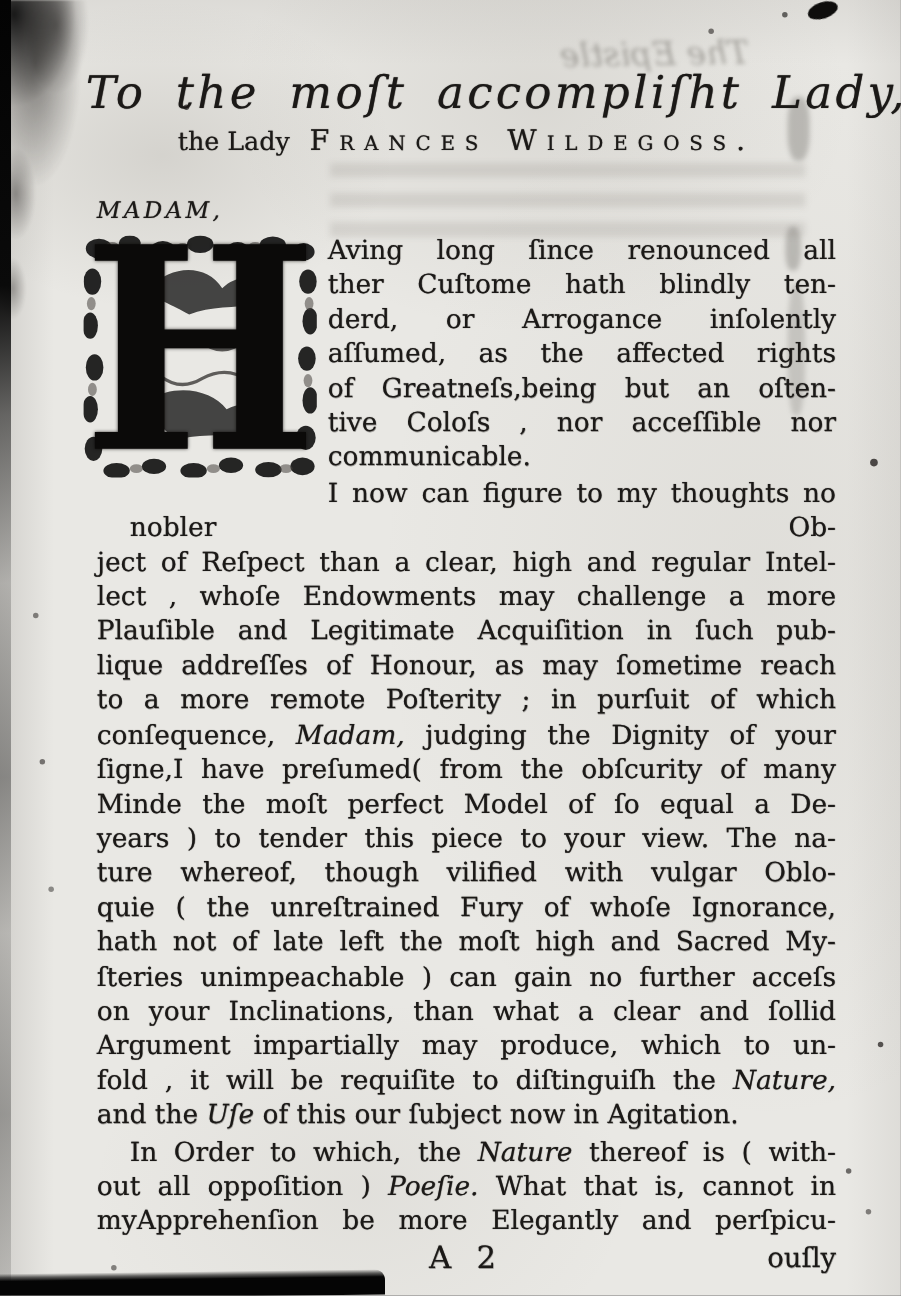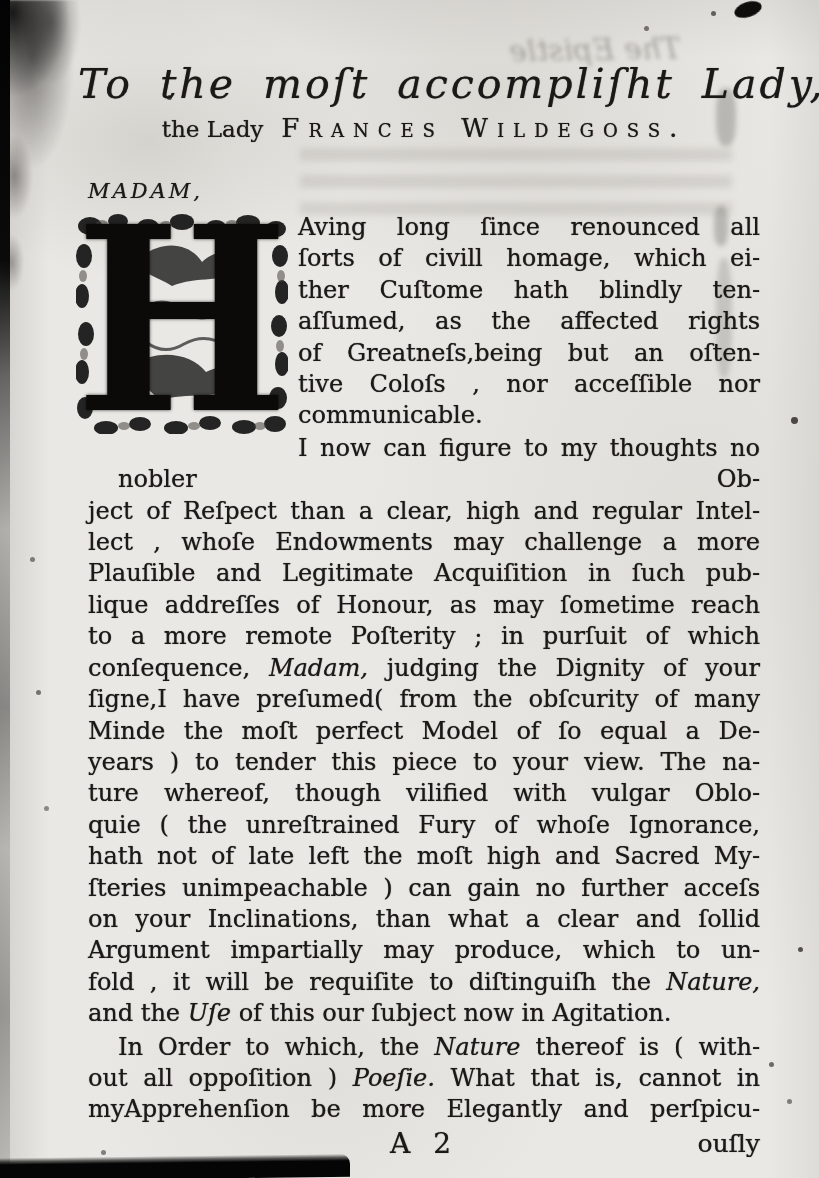--- a/index.html
+++ b/index.html
@@ -175,22 +175,22 @@
         <g stroke="#242220" stroke-width="3" fill="none" opacity="0.7">
           <path d="M66,96 q20,-16 40,0 q20,16 40,0 q14,-10 28,-2"></path>
           <path d="M70,128 q18,14 38,2 q22,-12 42,2 q12,8 26,2"></path>
         </g>
       </svg>
       <div class="dropcap-letter">H</div>
     </div>
 
     <section class="para">
         <div class="line"><span>Aving long ſince renounced all</span></div>
-        <div class="line"><span>ſorts of civill homage, which ei-</span></div>
         <div class="line"><span>ther Cuſtome hath blindly ten-</span></div>
+        <div class="line"><span>derd, or Arrogance inſolently</span></div>
         <div class="line"><span>aſſumed, as the affected rights</span></div>
         <div class="line"><span>of Greatneſs,being but an oſten-</span></div>
         <div class="line"><span>tive Coloſs , nor acceſſible nor</span></div>
         <div class="line nj"><span>communicable.</span></div>
       </section>
     <section class="para p2">
         <div class="line ind"><span>I now can figure to my thoughts no nobler Ob-</span></div>
         <div class="line"><span>ject of Reſpect than a clear, high and regular Intel-</span></div>
         <div class="line"><span>lect , whoſe Endowments may challenge a more</span></div>
         <div class="line"><span>Plauſible and Legitimate Acquiſition in ſuch pub-</span></div>

